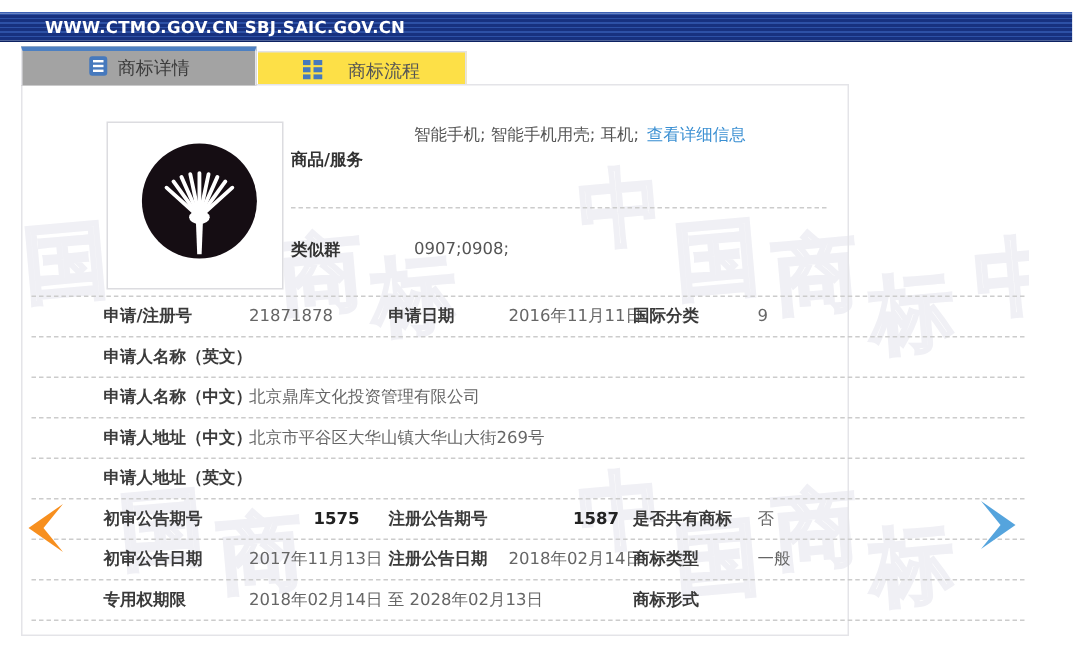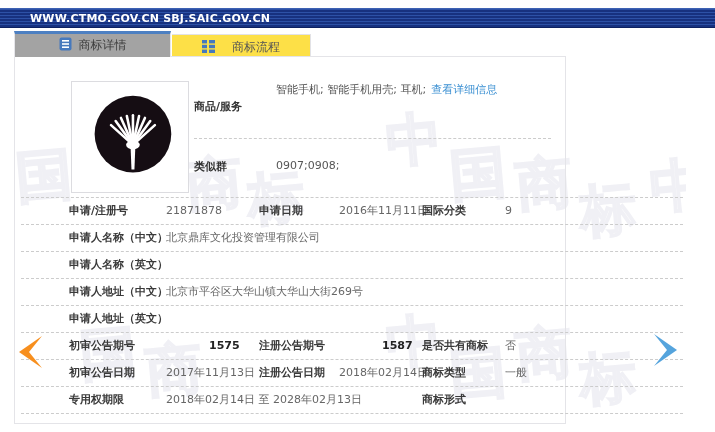--- a/index.html
+++ b/index.html
@@ -168,27 +168,27 @@
       <div class="row">
         <span class="lbl p-c1l">申请/注册号</span>
         <span class="val p-c1v">21871878</span>
         <span class="lbl p-c2l">申请日期</span>
         <span class="val p-c2v">2016年11月11日</span>
         <span class="lbl p-c3l">国际分类</span>
         <span class="val p-c3v">9</span>
       </div>
 
       <div class="row">
+        <span class="lbl p-c1l">申请人名称（英文）</span>
+        <span class="val p-c1v"></span>
+      </div>
+
+      <div class="row">
         <span class="lbl p-c1l">申请人名称（中文）</span>
         <span class="val p-c1v">北京鼎库文化投资管理有限公司</span>
-      </div>
-
-      <div class="row">
-        <span class="lbl p-c1l">申请人名称（英文）</span>
-        <span class="val p-c1v"></span>
       </div>
 
       <div class="row">
         <span class="lbl p-c1l">申请人地址（中文）</span>
         <span class="val p-c1v">北京市平谷区大华山镇大华山大街269号</span>
       </div>
 
       <div class="row">
         <span class="lbl p-c1l">申请人地址（英文）</span>
         <span class="val p-c1v"></span>

